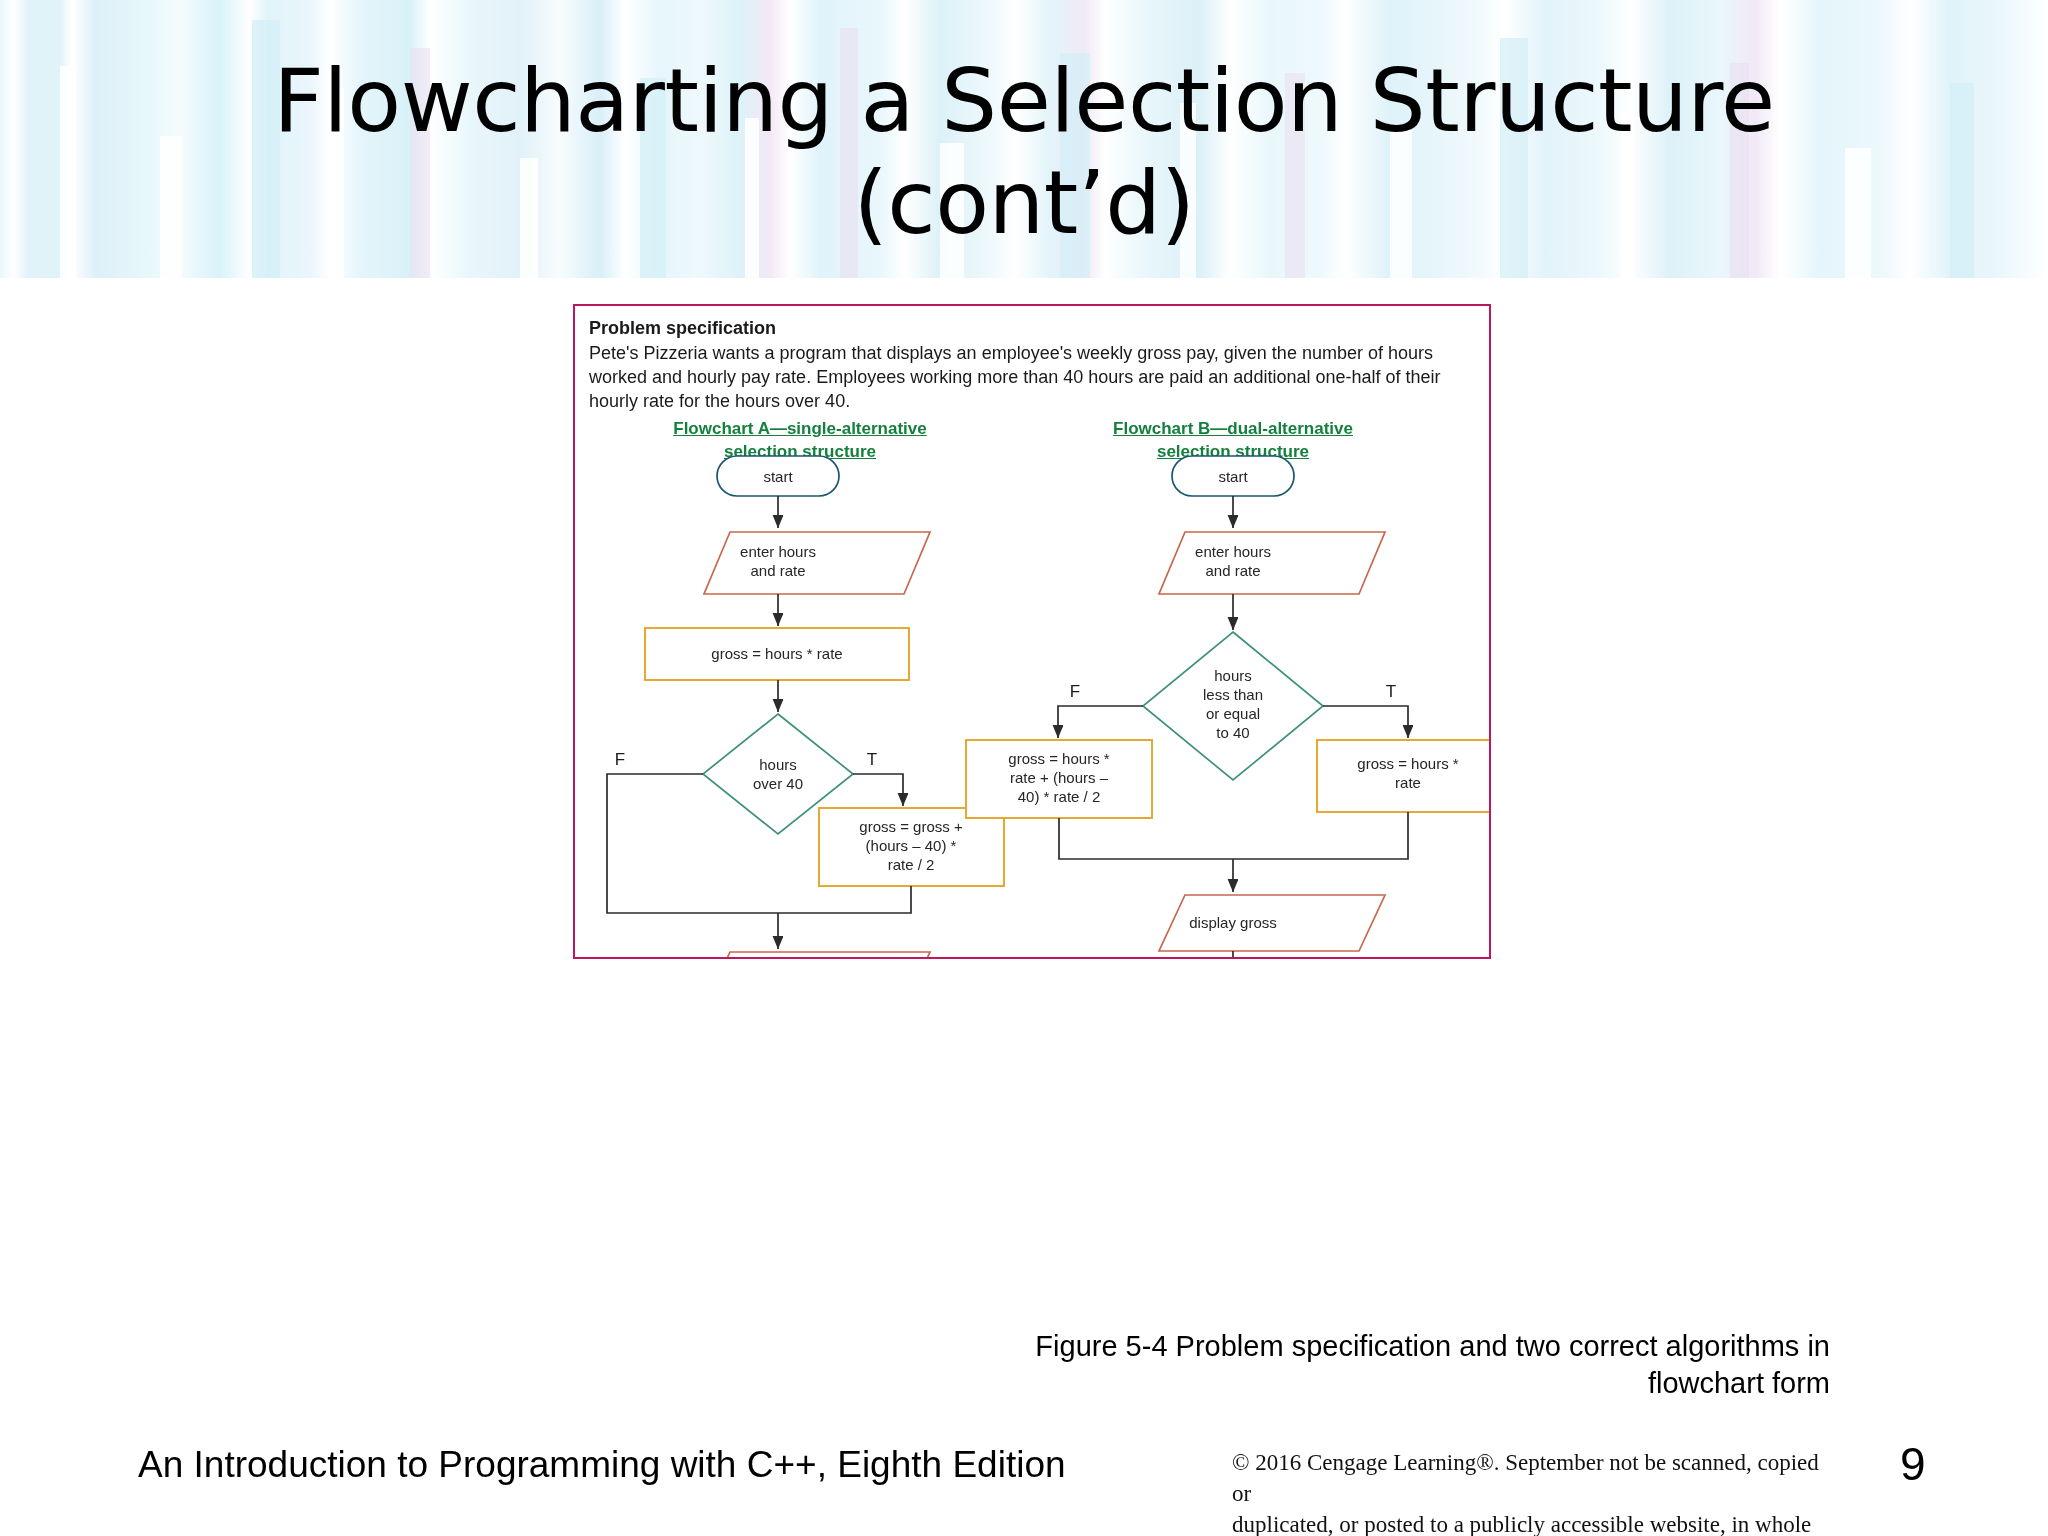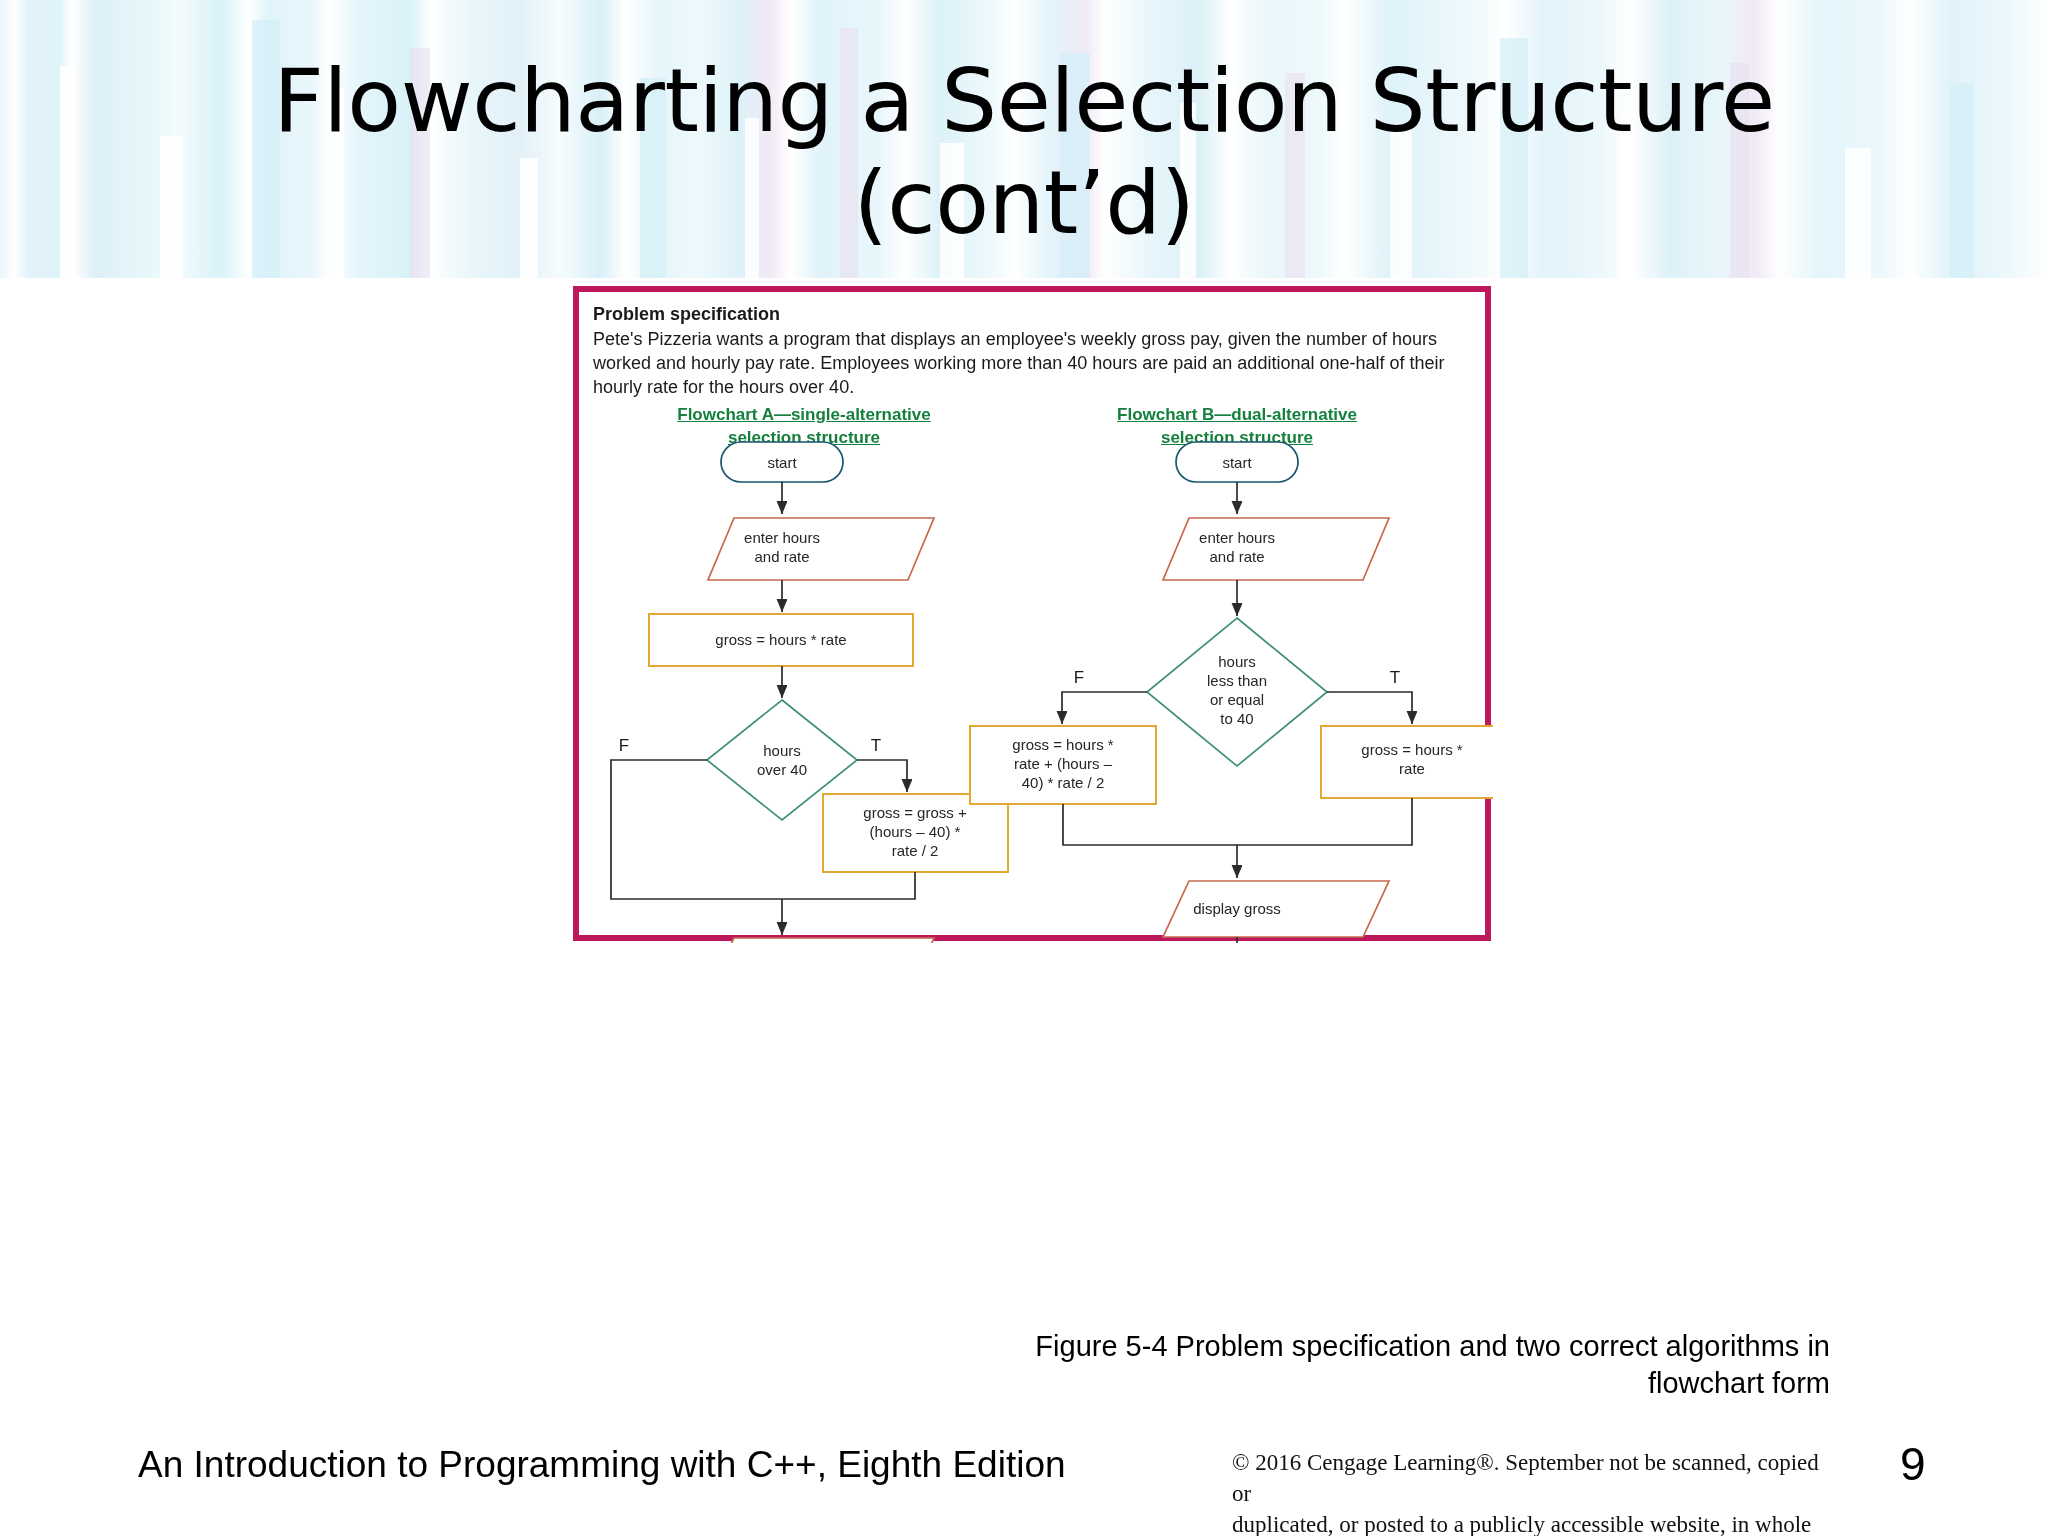--- a/index.html
+++ b/index.html
@@ -39,22 +39,22 @@
     font-size:88px;line-height:1.16;
     color:#000000;font-weight:400;
     font-family:"DejaVu Sans", sans-serif;
     letter-spacing:-0.5px;
     z-index:5;
     margin-top:16px;
   }
 
   
   #figure-frame{
-    position:absolute;left:573px;top:286px;width:918px;height:655px;
-    border:6px solid #be185d;background:#ffffff;
+    position:absolute;left:573px;top:304px;width:918px;height:655px;
+    border:2px solid #be185d;background:#ffffff;
     box-sizing:border-box;
   }
 
   #spec-block{position:absolute;left:12px;top:12px;width:898px;}
   #spec-heading{
     font-size:18px;font-weight:bold;color:#1a1a1a;margin:0 0 3px 2px;
     font-family:"Liberation Sans", sans-serif;
   }
   #spec-body{
     font-size:18px;line-height:1.32;color:#1a1a1a;margin:0 0 0 2px;

